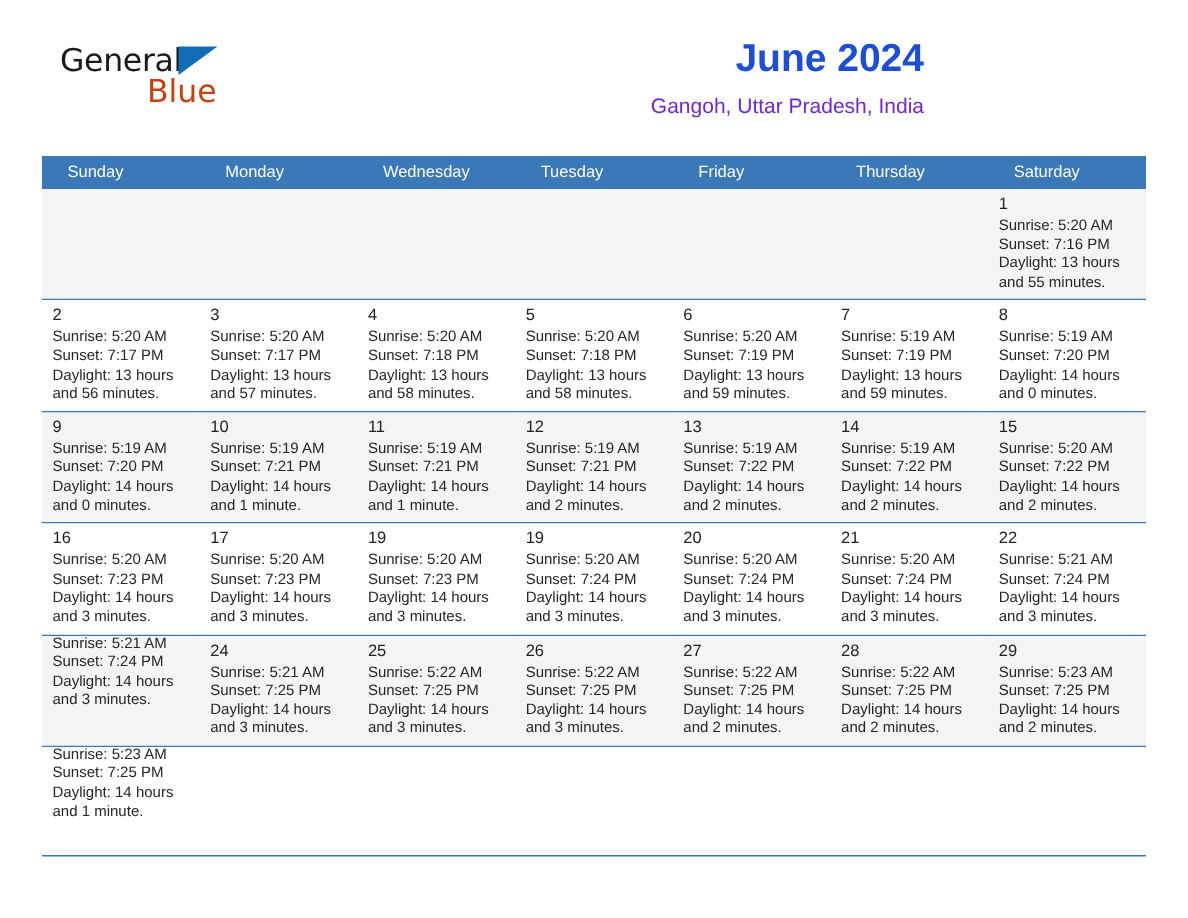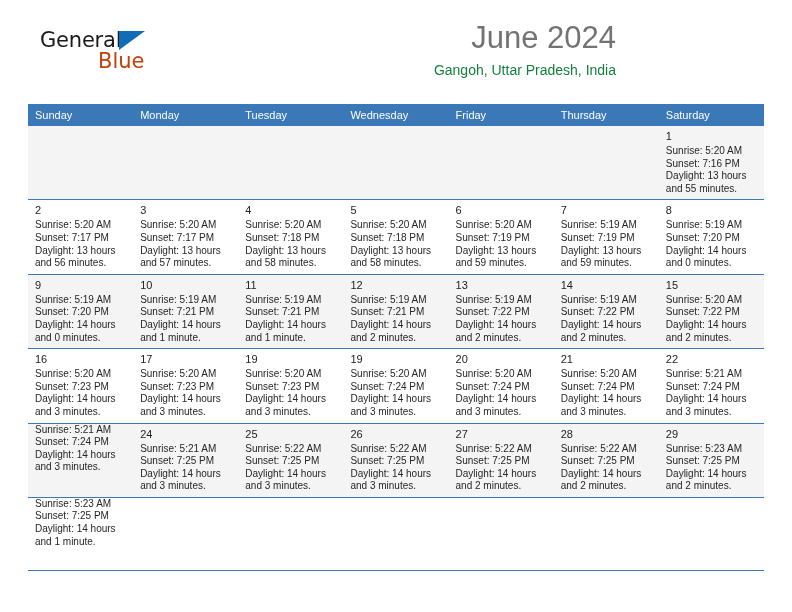--- a/index.html
+++ b/index.html
@@ -62,30 +62,30 @@
     color: #c2410c;
     font-family: "DejaVu Sans", sans-serif;
   }
   .title-block {
     position: absolute;
     right: 8px;
     top: 22px;
     text-align: right;
   }
   .cal-title {
-    font-size: 31px;
-    color: #737373;
+    font-size: 26px;
+    color: #1d4ed8;
     line-height: 32px;
-    font-weight: normal;
+    font-weight: bold;
     margin: 0;
     font-family: "Liberation Sans", sans-serif;
   }
   .cal-subtitle {
     font-size: 14px;
-    color: #15803d;
+    color: #6d28d9;
     line-height: 20px;
     margin: 6px 0 0 13px;
     font-weight: normal;
     font-family: "Liberation Sans", sans-serif;
   }
 
   
   .calendar {
     position: absolute;
     left: 28px;
@@ -95,21 +95,21 @@
   .weekday-row {
     display: flex;
     background: #3b78b7;
     height: 22px;
   }
   .weekday {
     flex: 1 1 0;
     color: #ffffff;
     font-size: 11px;
     line-height: 22px;
-    padding-left: 7px;
+    padding-left: 17px;
     box-sizing: border-box;
     white-space: nowrap;
   }
   .week-row {
     display: flex;
     border-bottom: 1px solid #3b78b7;
   }
   .day-cell {
     flex: 1 1 0;
     box-sizing: border-box;
@@ -148,22 +148,22 @@
     <div class="title-block">
       <h1 class="cal-title">June 2024</h1>
       <h2 class="cal-subtitle">Gangoh, Uttar Pradesh, India</h2>
     </div>
   </div>
 
   <div class="calendar">
     <div class="weekday-row" id="weekday-row">
         <div class="weekday">Sunday</div>
         <div class="weekday">Monday</div>
+        <div class="weekday">Wednesday</div>
         <div class="weekday">Tuesday</div>
-        <div class="weekday">Wednesday</div>
         <div class="weekday">Friday</div>
         <div class="weekday">Thursday</div>
         <div class="weekday">Saturday</div>
       </div>
     <div id="weeks-container">
         <div class="week-row odd">
           <div class="day-cell"></div>
           <div class="day-cell"></div>
           <div class="day-cell"></div>
           <div class="day-cell"></div>

